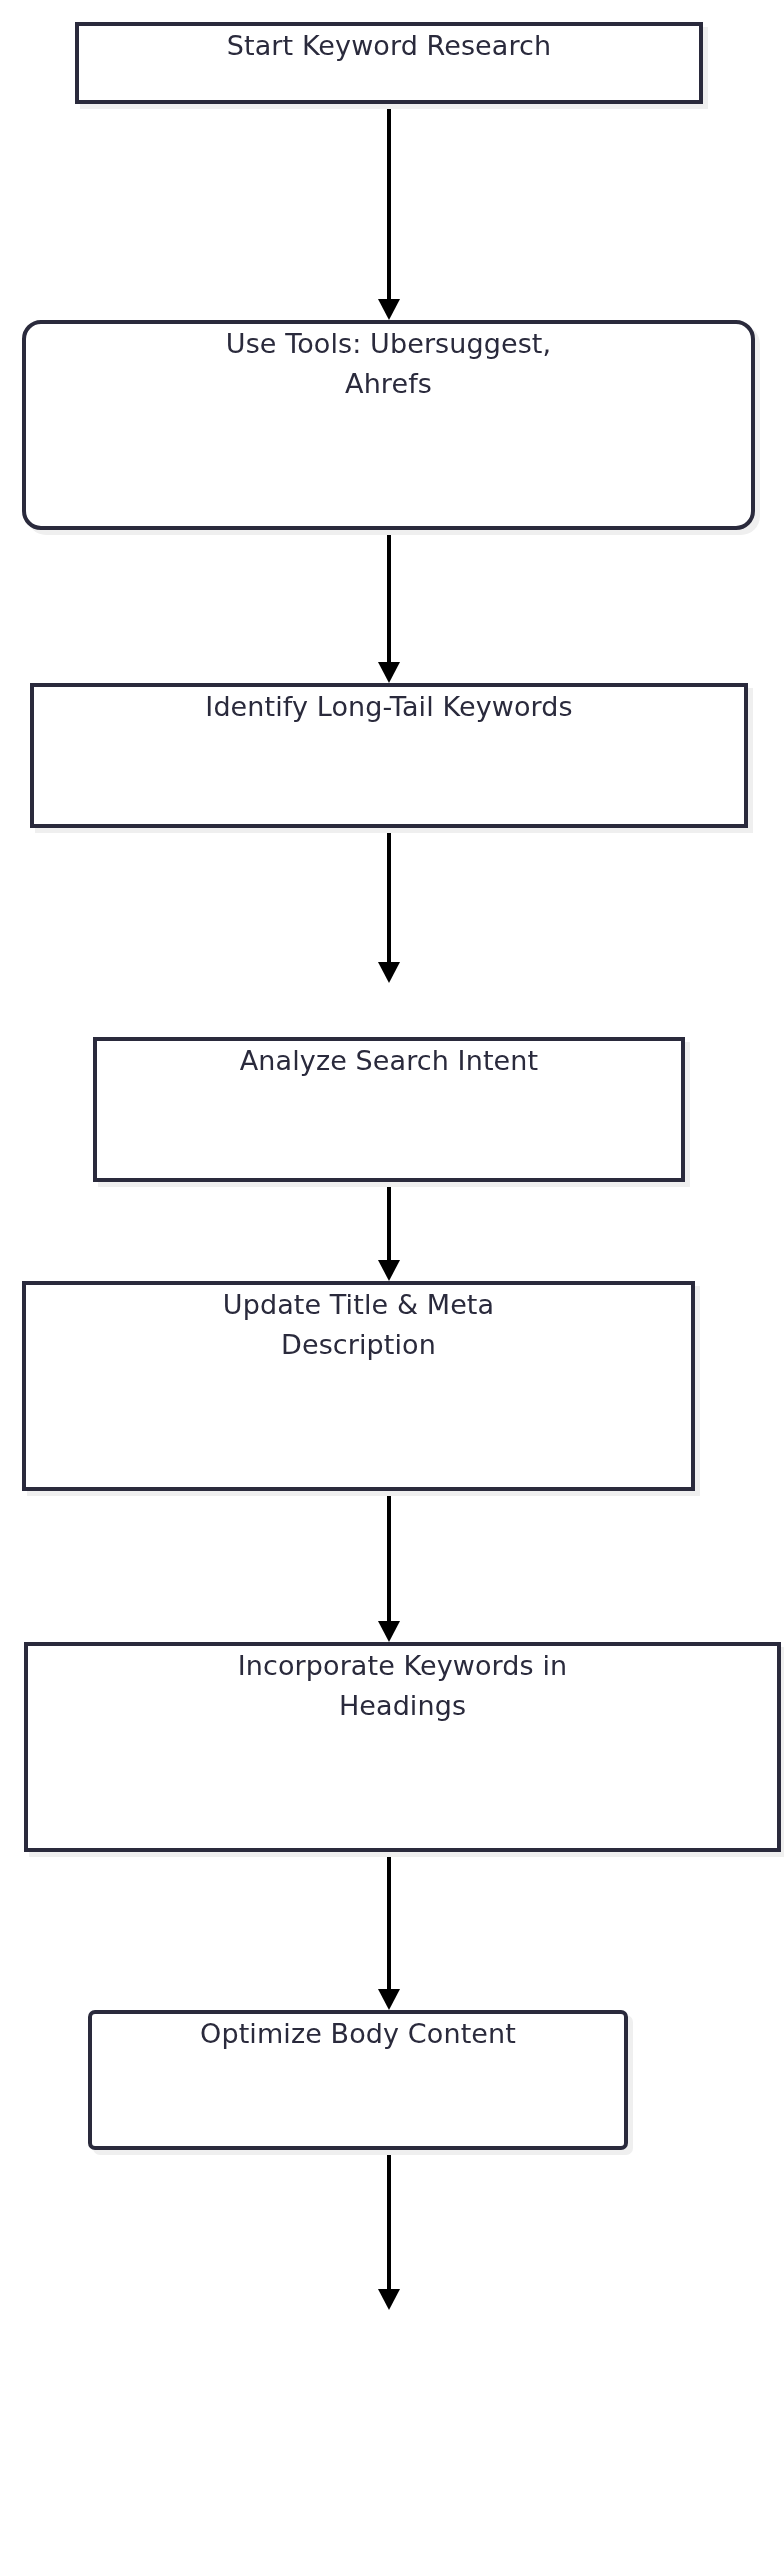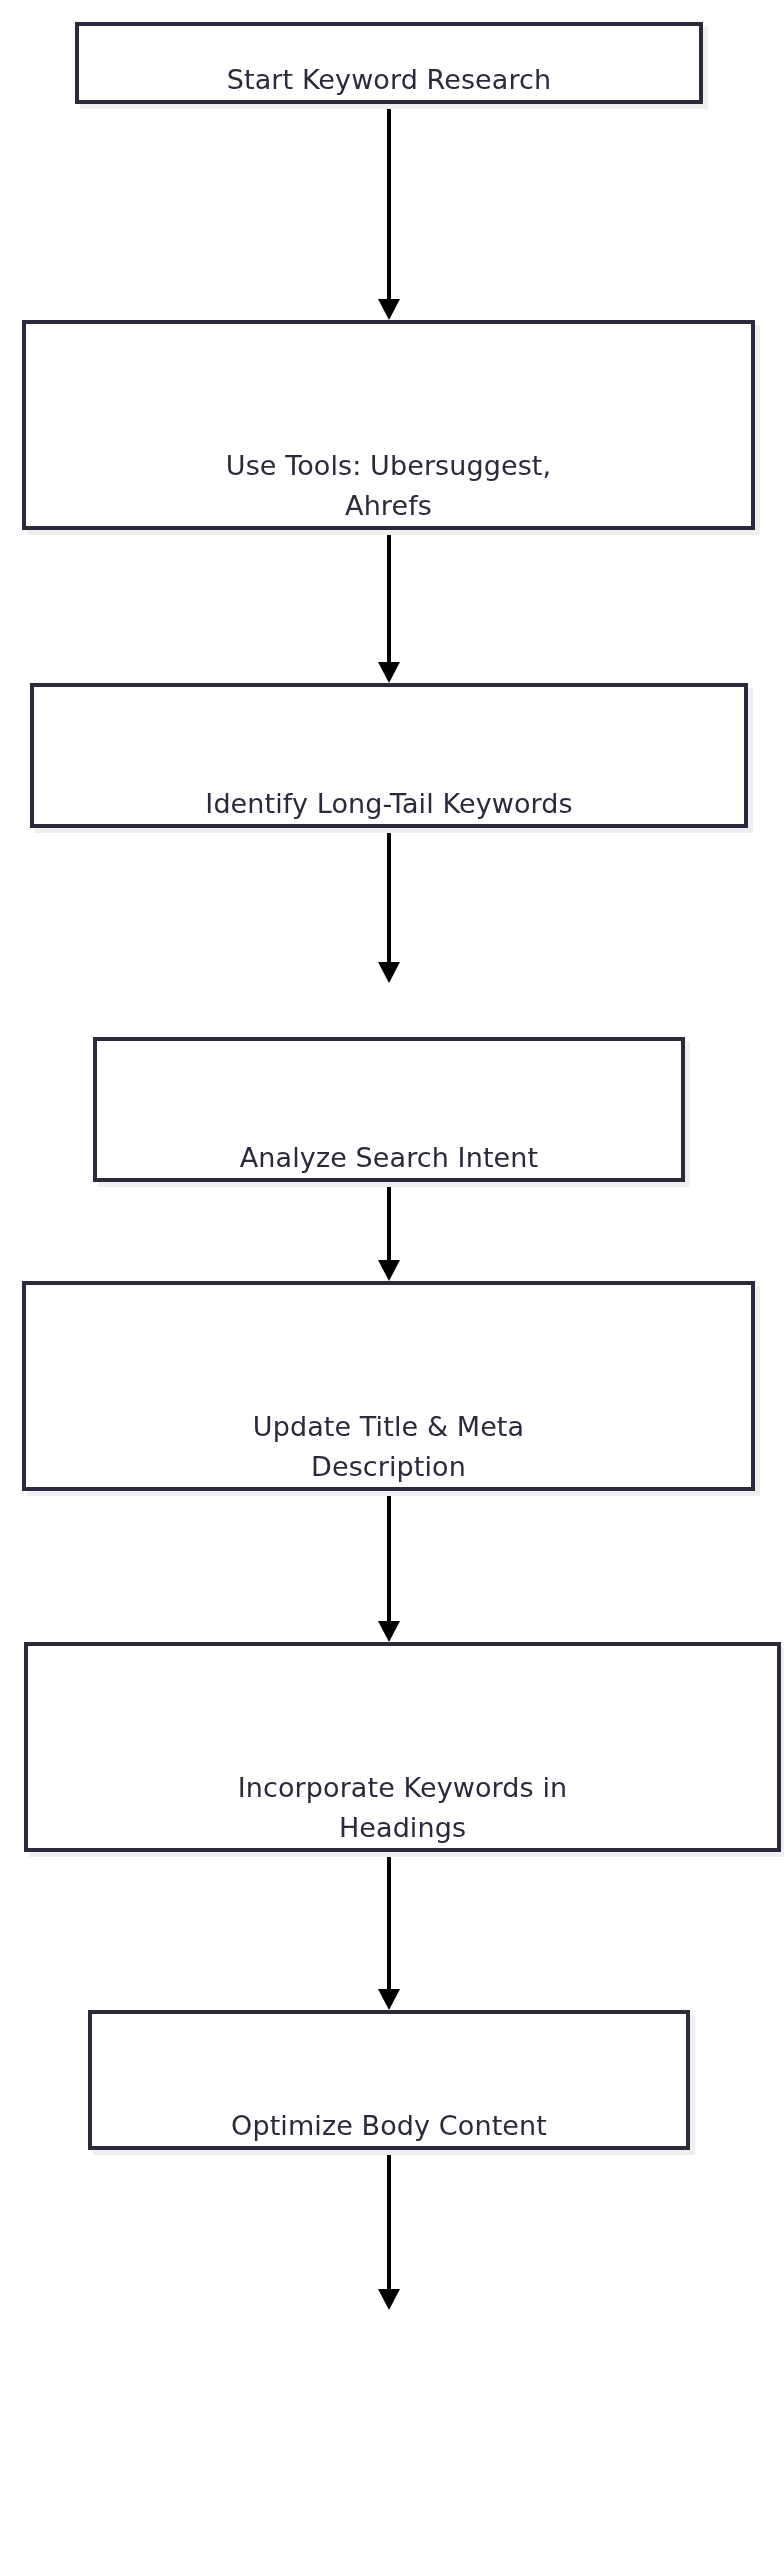--- a/index.html
+++ b/index.html
@@ -21,21 +21,21 @@
   }
 
   
   .node {
     position: absolute;
     box-sizing: border-box;
     background: #ffffff;
     border: 4px solid #2a2a3c;
     box-shadow: 5px 5px 0 0 #efefef;
     display: flex;
-    align-items: flex-end;
+    align-items: flex-start;
     justify-content: center;
     text-align: center;
     z-index: 2;
   }
   .node-label {
     color: #2a2a3c;
     font-size: 27px;
     line-height: 40px;
     letter-spacing: 0.1px;
     padding: 0 18px;
@@ -99,35 +99,35 @@
     <div class="edge-head"></div>
   </div>
   <div class="edge" style="left: 327px; top: 2150px; width: 124px; height: 160px;">
     <div class="edge-stem" style="height: 140px;"></div>
     <div class="edge-head"></div>
   </div>
 
   <div class="node" style="left: 75px; top: 22px; width: 628px; height: 82px;">
     <span class="node-label">Start Keyword Research</span>
   </div>
-  <div class="node" style="left: 22px; top: 320px; width: 733px; height: 210px;">
+  <div class="node" style="left: 22px; top: 320px; width: 733px; height: 210px; border-radius: 19px;">
     <span class="node-label">Use Tools: Ubersuggest,
 Ahrefs</span>
   </div>
   <div class="node" style="left: 30px; top: 683px; width: 718px; height: 145px;">
     <span class="node-label">Identify Long-Tail Keywords</span>
   </div>
   <div class="node" style="left: 93px; top: 1037px; width: 592px; height: 145px;">
     <span class="node-label">Analyze Search Intent</span>
   </div>
-  <div class="node" style="left: 22px; top: 1281px; width: 733px; height: 210px;">
+  <div class="node" style="left: 22px; top: 1281px; width: 673px; height: 210px;">
     <span class="node-label">Update Title &amp; Meta
 Description</span>
   </div>
   <div class="node" style="left: 24px; top: 1642px; width: 757px; height: 210px;">
     <span class="node-label">Incorporate Keywords in
 Headings</span>
   </div>
-  <div class="node" style="left: 88px; top: 2010px; width: 602px; height: 140px;">
+  <div class="node" style="left: 88px; top: 2010px; width: 540px; height: 140px; border-radius: 7px;">
     <span class="node-label">Optimize Body Content</span>
   </div>
 
 </div>
 
 </body></html>

